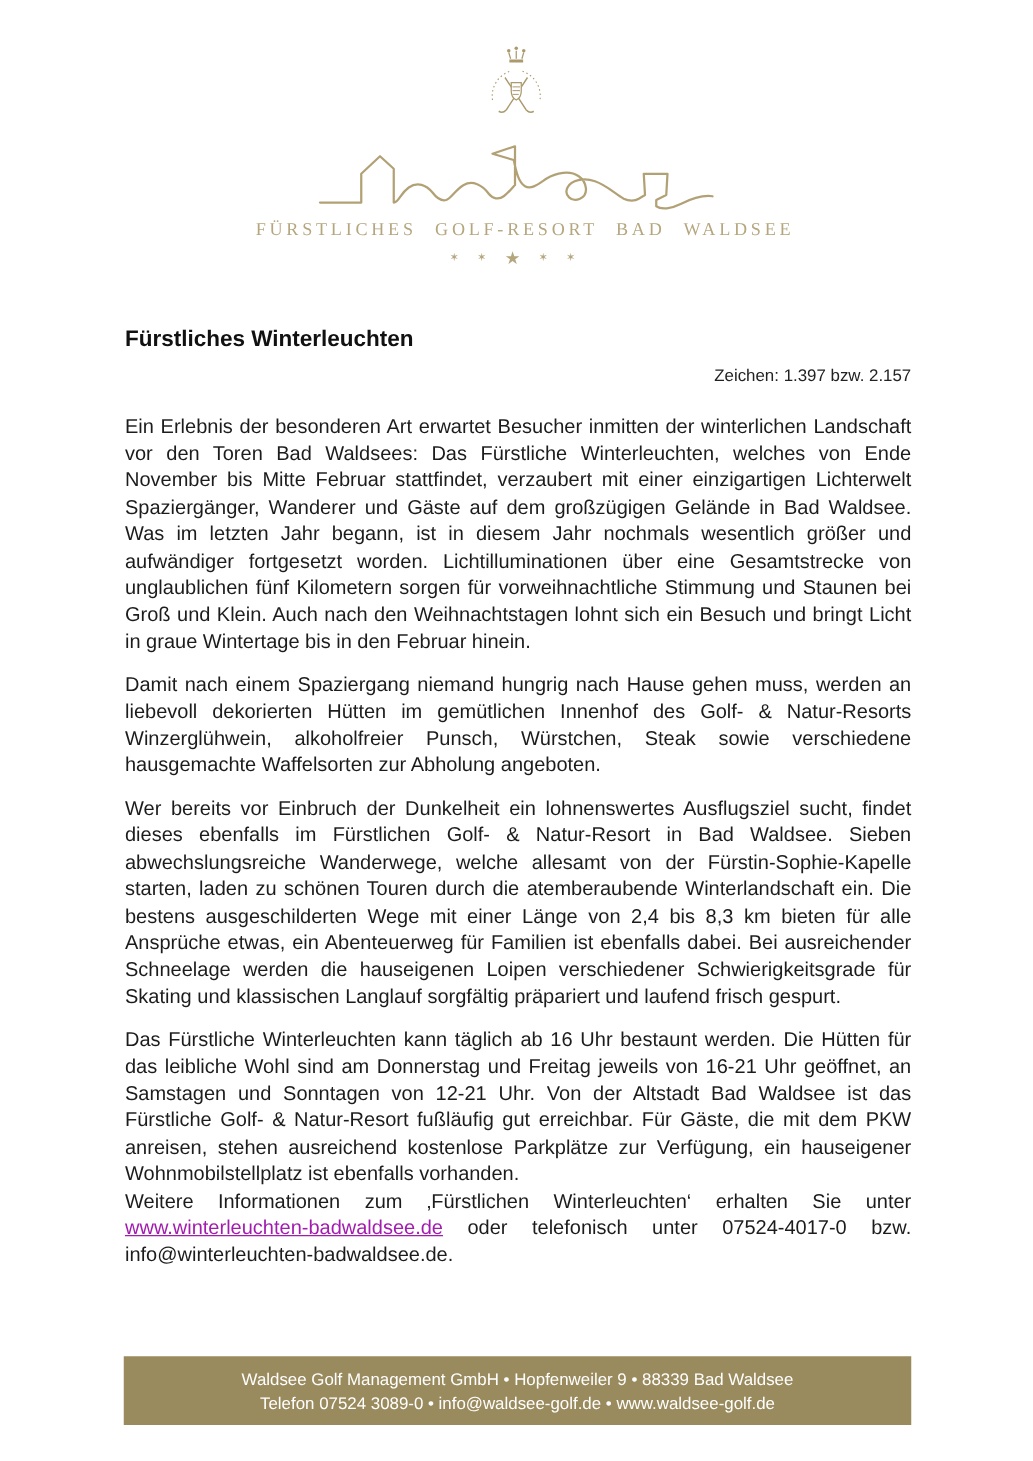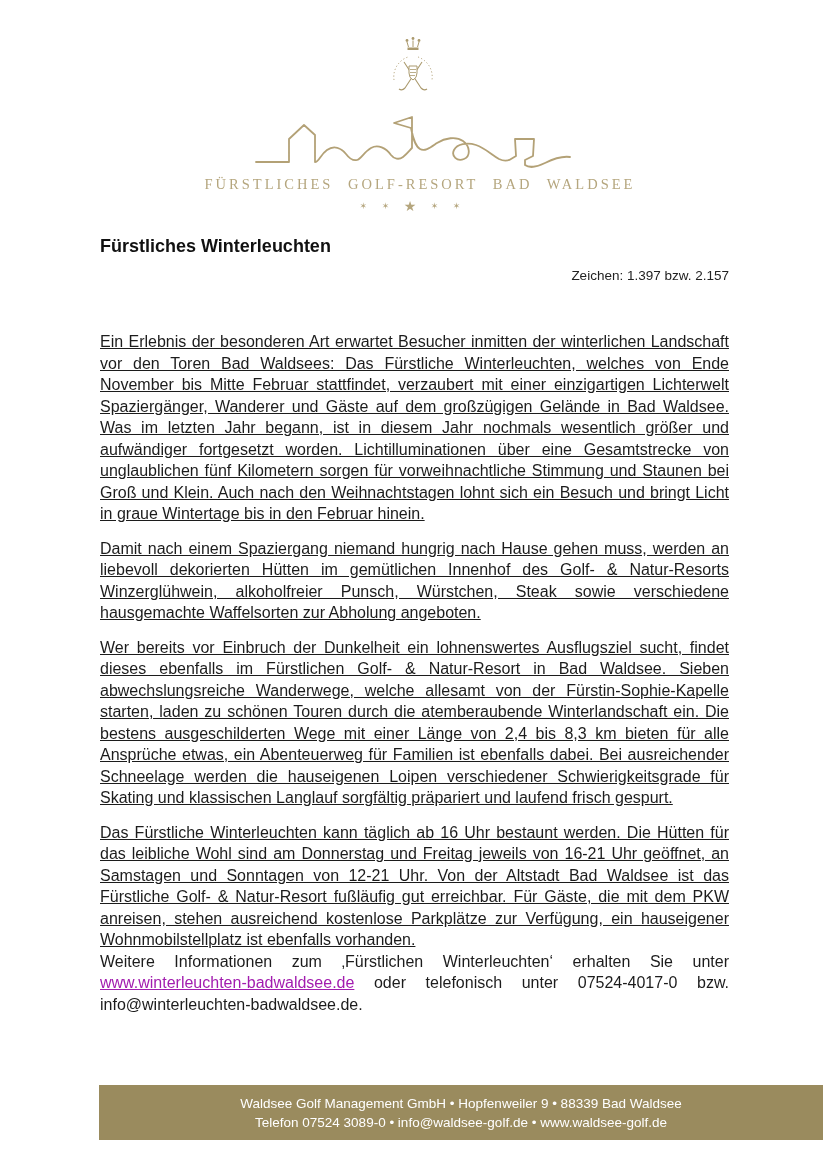--- a/index.html
+++ b/index.html
@@ -41,46 +41,47 @@
   .stars .star-mid { font-size: 14px; vertical-align: -2px; }
   
   .doc-head {
     position: absolute;
     top: 236px; left: 100px; right: 97px;
   }
   .doc-title {
     font-size: 18px;
     font-weight: bold;
     color: #111;
+    margin-top: 25px;
   }
   .doc-meta {
     margin-top: 9px;
     text-align: right;
     font-size: 13.5px;
     line-height: 19px;
     color: #222;
   }
   
   .doc-body {
     position: absolute;
     top: 318px; left: 100px; right: 97px;
     font-size: 16px;
     line-height: 21.5px;
     text-align: justify;
     color: #1c1c1c;
   }
   .lead { font-weight: bold; }
-  .para { margin-top: 13px; text-decoration: underline; }
+  .para { margin-top: 13px; }
   .para-cont { margin-top: 0; }
   a.doclink { color: #a21caf; text-decoration: underline; }
   
   .footer-bar {
     position: absolute;
     left: 99px; top: 1085px;
-    width: 724px; height: 55px;
+    width: 630px; height: 55px;
     background: #9a8b5e;
     color: #ffffff;
     text-align: center;
     font-size: 13.5px;
     line-height: 19px;
     padding-top: 9px;
   }
 </style>
 </head>
 <body>

